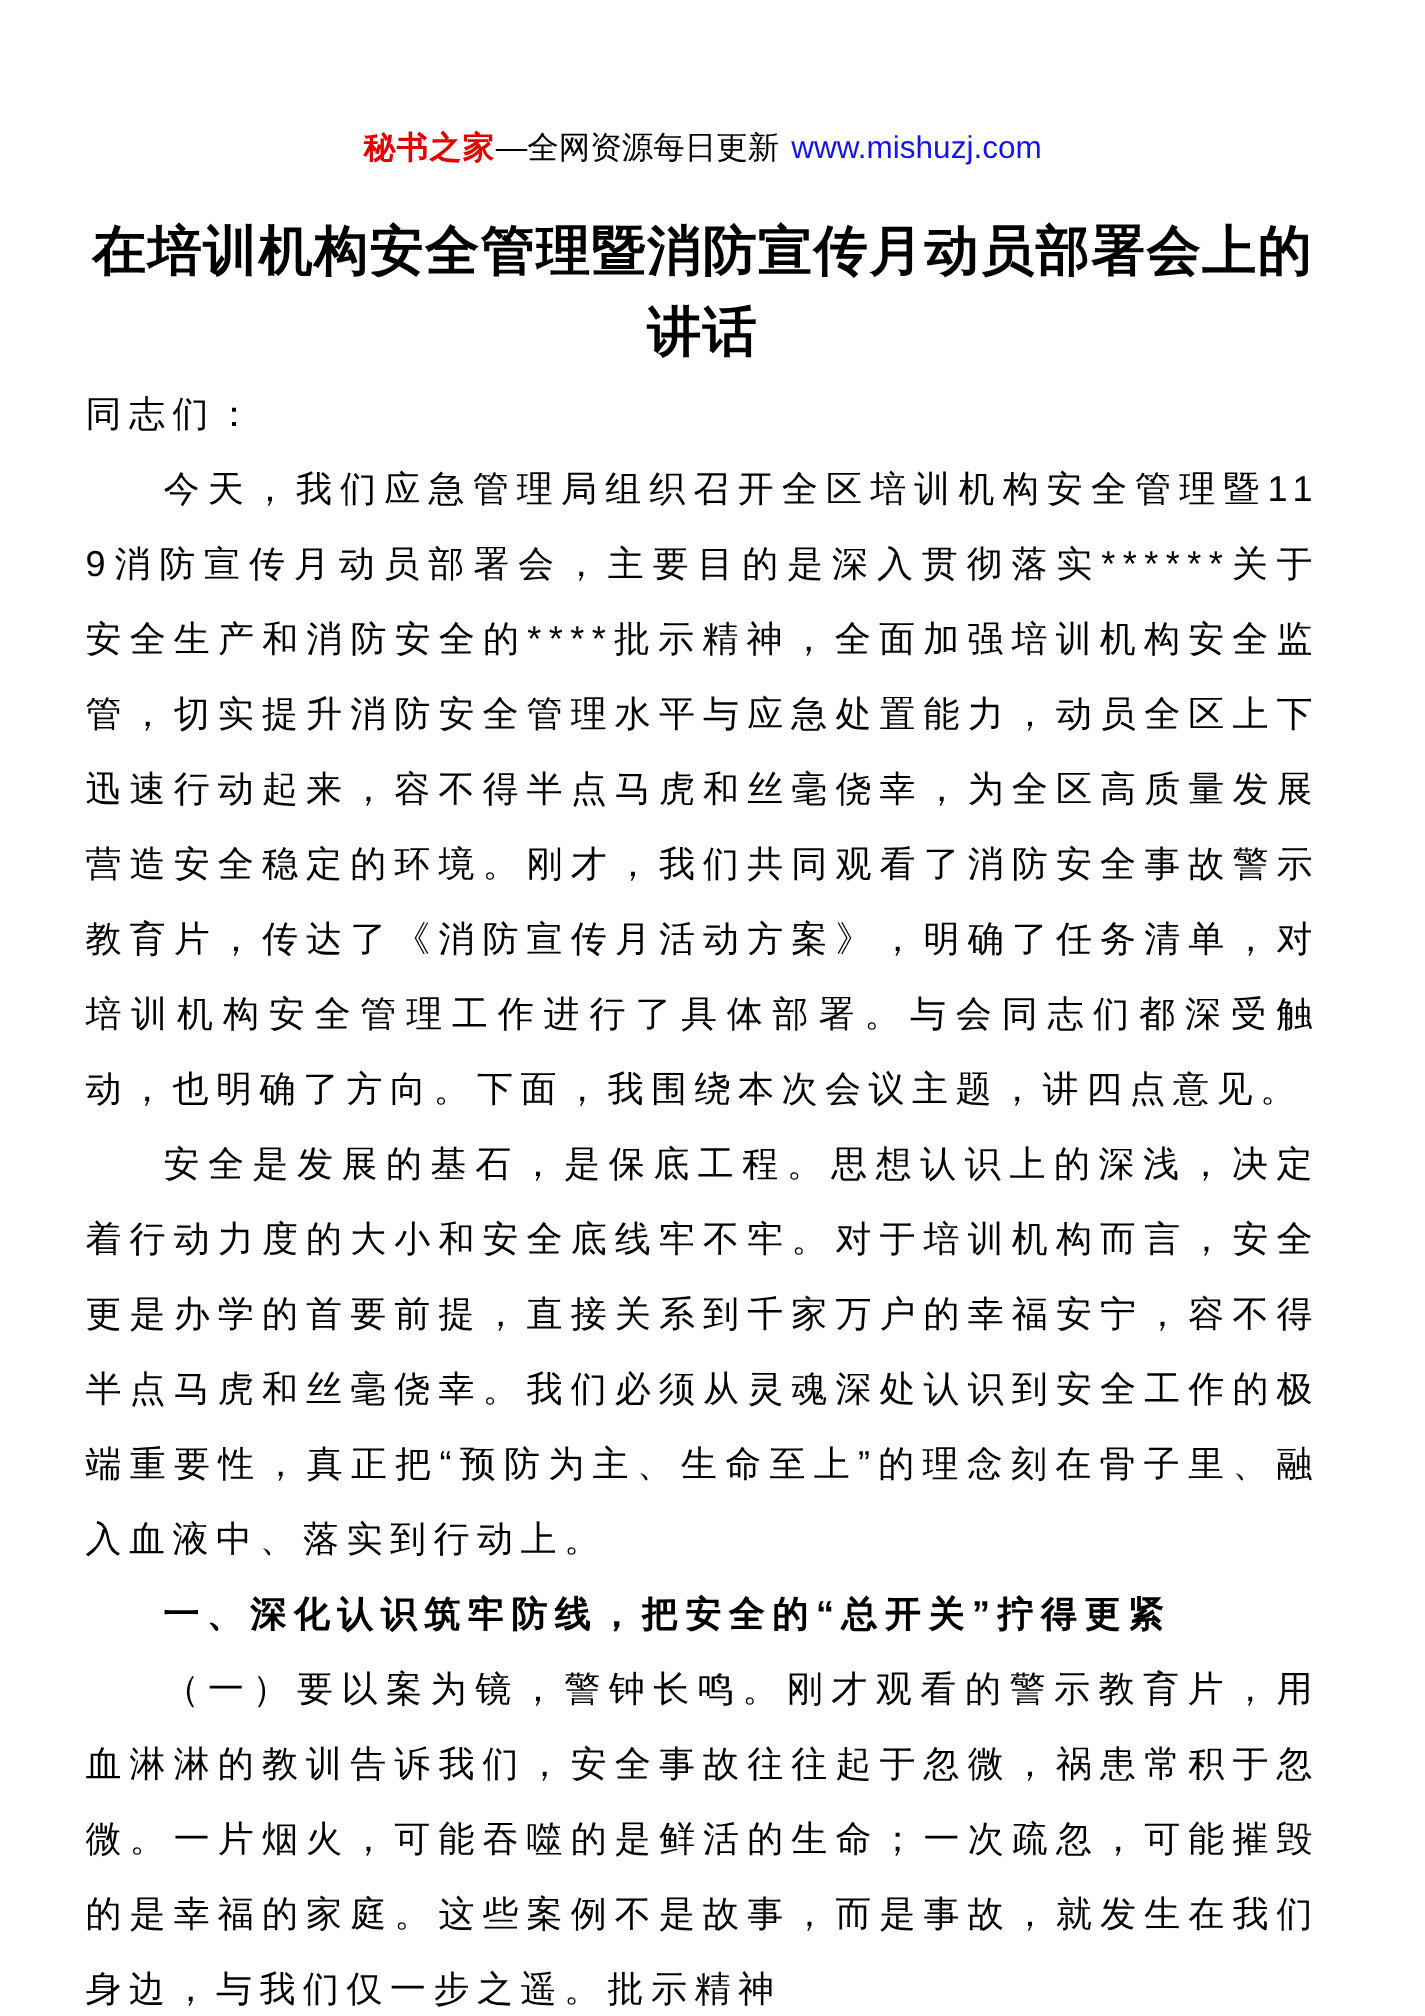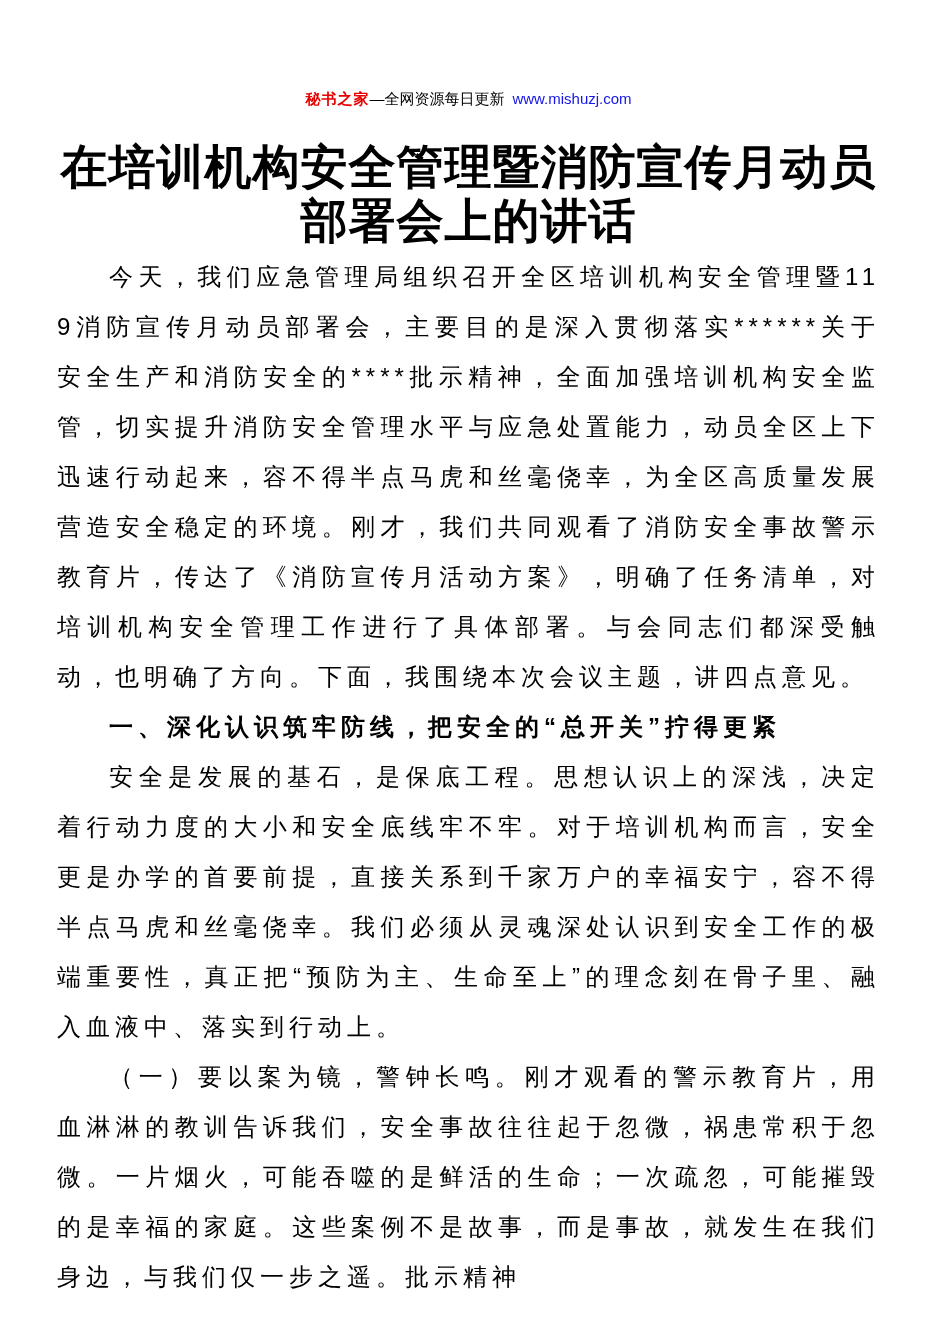--- a/index.html
+++ b/index.html
@@ -16,40 +16,40 @@
   }
   .page {
     box-sizing: border-box;
     width: 950px;
     height: 1344px;
     padding: 84px 70px 0 57px;
     background: #ffffff;
   }
   .header-line {
     text-align: center;
-    font-size: 15px;
+    font-size: 21px;
     line-height: 30px;
     white-space: nowrap;
   }
   .brand {
     color: #e60000;
     font-weight: bold;
     letter-spacing: 1px;
   }
   .tagline {
     color: #000000;
     font-weight: normal;
   }
   .url {
     color: #1414e6;
     margin-left: 8px;
   }
   .doc-title {
     margin-top: 26px;
-    font-size: 47px;
+    font-size: 36px;
     font-weight: bold;
     line-height: 54px;
     letter-spacing: 1px;
     text-align: center;
     color: #000000;
   }
   .body-text {
     margin-top: 4px;
     font-size: 24px;
     line-height: 50px;
@@ -76,19 +76,20 @@
 
 <div class="page">
 
   <div class="header-line">
     <span class="brand">秘书之家</span><span class="tagline">—全网资源每日更新</span><span class="url">www.mishuzj.com</span>
   </div>
 
   <div class="doc-title">在培训机构安全管理暨消防宣传月动员部署会上的讲话</div>
 
   <div class="body-text">
+    <p class="para salutation">同志们：</p>
     <p class="para">今天，我们应急管理局组织召开全区培训机构安全管理暨119消防宣传月动员部署会，主要目的是深入贯彻落实******关于安全生产和消防安全的****批示精神，全面加强培训机构安全监管，切实提升消防安全管理水平与应急处置能力，动员全区上下迅速行动起来，容不得半点马虎和丝毫侥幸，为全区高质量发展营造安全稳定的环境。刚才，我们共同观看了消防安全事故警示教育片，传达了《消防宣传月活动方案》，明确了任务清单，对培训机构安全管理工作进行了具体部署。与会同志们都深受触动，也明确了方向。下面，我围绕本次会议主题，讲四点意见。</p>
+    <p class="para">安全是发展的基石，是保底工程。思想认识上的深浅，决定着行动力度的大小和安全底线牢不牢。对于培训机构而言，安全更是办学的首要前提，直接关系到千家万户的幸福安宁，容不得半点马虎和丝毫侥幸。我们必须从灵魂深处认识到安全工作的极端重要性，真正把“预防为主、生命至上”的理念刻在骨子里、融入血液中、落实到行动上。</p>
     <p class="para section-heading">一、深化认识筑牢防线，把安全的“总开关”拧得更紧</p>
-    <p class="para">安全是发展的基石，是保底工程。思想认识上的深浅，决定着行动力度的大小和安全底线牢不牢。对于培训机构而言，安全更是办学的首要前提，直接关系到千家万户的幸福安宁，容不得半点马虎和丝毫侥幸。我们必须从灵魂深处认识到安全工作的极端重要性，真正把“预防为主、生命至上”的理念刻在骨子里、融入血液中、落实到行动上。</p>
     <p class="para"><span class="lead-bold">（一）要以案为镜，警钟长鸣。</span><span>刚才观看的警示教育片，用血淋淋的教训告诉我们，安全事故往往起于忽微，祸患常积于忽微。一片烟火，可能吞噬的是鲜活的生命；一次疏忽，可能摧毁的是幸福的家庭。这些案例不是故事，而是事故，就发生在我们身边，与我们仅一步之遥。批示精神</span></p>
   </div>
 
 </div>
 
 </body></html>

